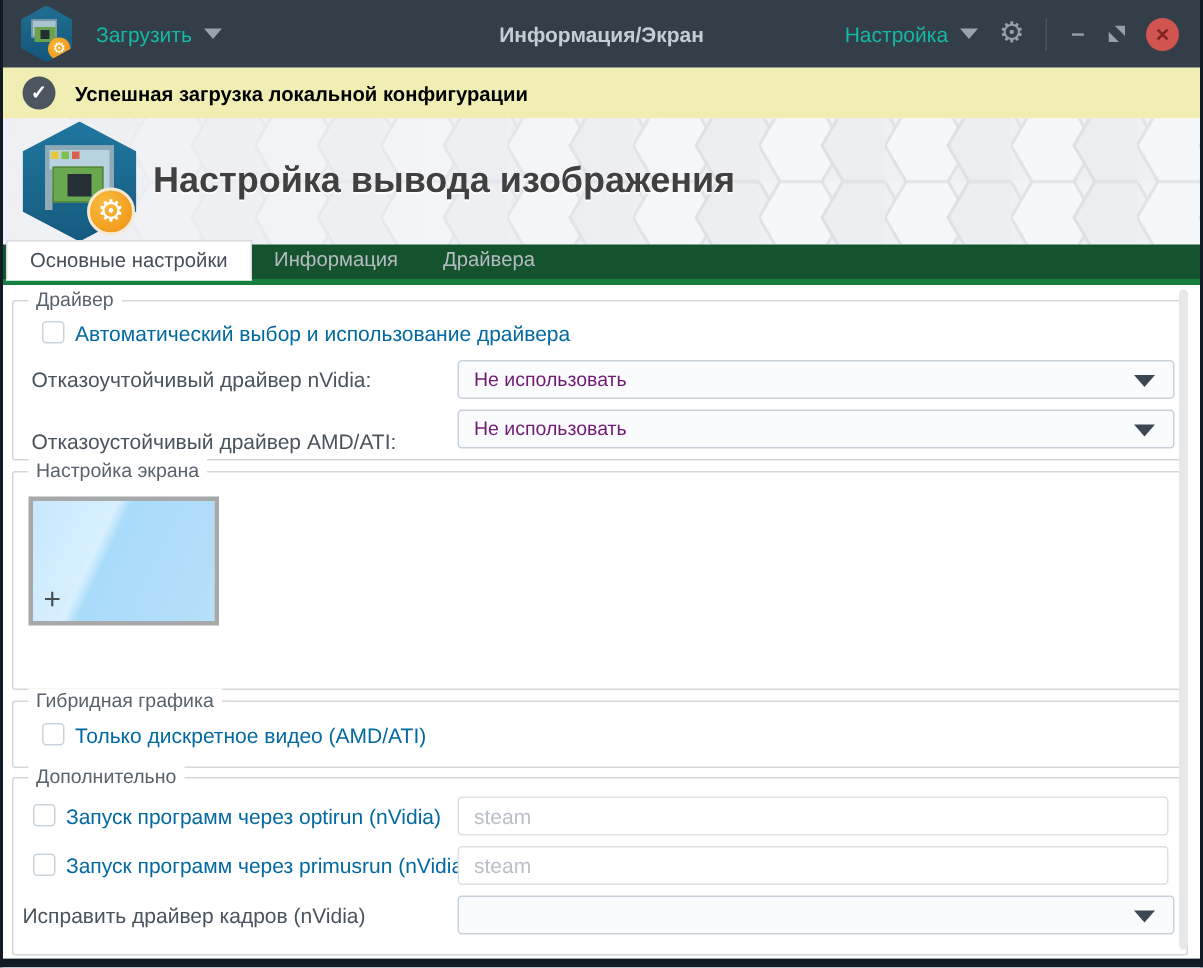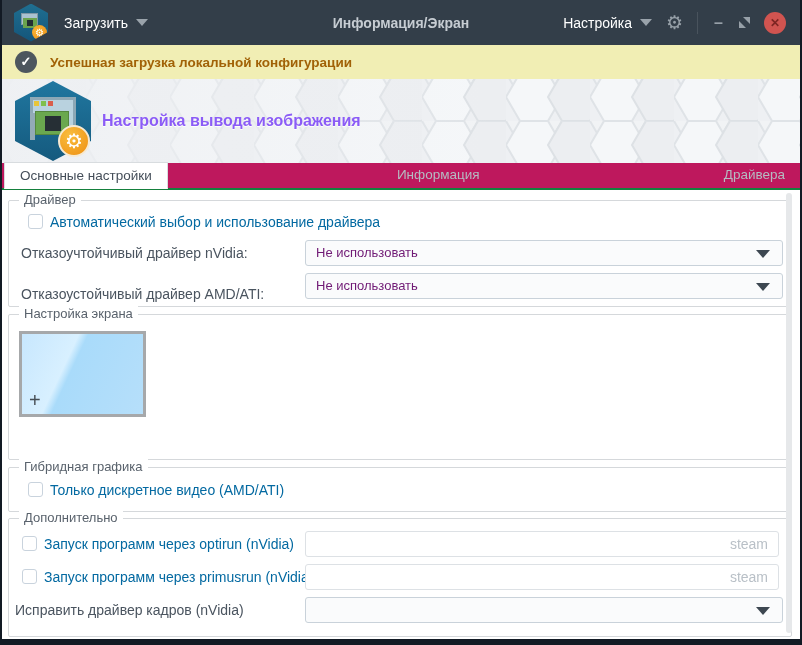--- a/index.html
+++ b/index.html
@@ -19,58 +19,58 @@
   .tb-left{ display:flex; align-items:center; gap:16px; padding-left:12px; }
   .hexicon{ position:relative; width:34px; height:38px;
     clip-path:polygon(50% 0,100% 25%,100% 75%,50% 100%,0 75%,0 25%);
     background:linear-gradient(180deg,#1f6f91,#14557a);
   }
   .hexicon .mon{ position:absolute; left:7px; top:9px; width:17px; height:12px; background:#a9c2d0; border:1px solid #7f98a6;}
   .hexicon .card{ position:absolute; left:9px; top:14px; width:14px; height:10px; background:#6aa34e;}
   .hexicon .chip{ position:absolute; left:13px; top:16px; width:6px; height:6px; background:#232e33;}
   .hexicon .gearbadge{ position:absolute; right:1px; bottom:2px; width:15px; height:15px; border-radius:50%;
     background:radial-gradient(circle at 35% 35%,#f8b637,#ec8c13); color:#fff; font-size:10px; line-height:15px; text-align:center;}
-  .tb-btn{ display:flex; align-items:center; gap:8px; font-size:14px; color:#ffffff; cursor:default;}
+  .tb-btn{ display:flex; align-items:center; gap:8px; font-size:14px; color:#14b8a6; cursor:default;}
   .caret{ width:0; height:0; border-left:6px solid transparent; border-right:6px solid transparent; border-top:7px solid #9aa3ab; }
   .tb-title{ position:absolute; left:0; right:0; text-align:center; font-weight:bold; font-size:14px; color:#c6ccd2; pointer-events:none;}
   .tb-right{ margin-left:auto; display:flex; align-items:center; gap:14px; padding-right:14px; position:relative; z-index:2;}
   .gear-icon{ font-size:19px; color:#97a0a8; line-height:1;}
   .tb-sep{ width:1px; height:22px; background:#49535d; }
   .win-min{ color:#97a0a8; font-size:16px; font-weight:bold; line-height:1; padding:0 2px;}
   .win-max svg{ display:block; }
   .win-close{ width:22px; height:22px; border-radius:50%; background:#d15450; color:#7e2522;
     font-size:12px; font-weight:bold; text-align:center; line-height:22px;}
 
   
   .notifbar{ height:34px; background:#f1eeb4; display:flex; align-items:center; gap:13px; padding-left:13px; }
   .check-circle{ width:22px; height:22px; border-radius:50%; background:#4d565e; color:#fff;
     font-size:13px; font-weight:bold; text-align:center; line-height:22px; flex:0 0 auto;}
-  .notif-text{ font-size:13.5px; font-weight:bold; color:#a16207; }
+  .notif-text{ font-size:13.5px; font-weight:bold; color:#000000; }
 
   
   .header{ position:relative; height:84px; background:#eef0f3; overflow:hidden; }
   .header svg.hexbg{ position:absolute; left:0; top:-6px; }
   .header .fade{ position:absolute; inset:0;
     background:linear-gradient(90deg, rgba(238,240,243,.95) 0%, rgba(238,240,243,.45) 30%, rgba(238,240,243,0) 62%);}
   .bighex{ position:absolute; left:13px; top:2px; width:76px; height:80px;
     clip-path:polygon(50% 0,100% 25%,100% 75%,50% 100%,0 75%,0 25%);
     background:linear-gradient(180deg,#2077a0,#155a7e); }
   .bighex .mon{ position:absolute; left:15px; top:16px; width:46px; height:33px; background:#b9d2df; border:3px solid #8da8b6;}
   .bighex .dot{ position:absolute; top:20px; width:5px; height:5px; }
   .bighex .card{ position:absolute; left:20px; top:30px; width:34px; height:24px; background:#6aa84f; border:1px solid #55883e;}
   .bighex .chip{ position:absolute; left:30px; top:35px; width:16px; height:15px; background:#262f35;}
   .bighex .bracket{ position:absolute; left:15px; top:32px; width:5px; height:27px; background:#93aab7;}
   .gearbadge-lg{ position:absolute; left:56px; top:46px; width:32px; height:32px; border-radius:50%;
     background:radial-gradient(circle at 35% 30%,#f9bd3e,#ee8f12); border:2px solid #f6e9d2;
     color:#fff; font-size:20px; line-height:29px; text-align:center; z-index:3;}
   .header-title{ position:absolute; left:100px; top:50%; transform:translateY(-50%);
-    font-size:16px; font-weight:bold; color:#8b5cf6; text-shadow:0 1px 0 rgba(255,255,255,.9); }
-
-  
-  .tabbar{ position:relative; height:27px; background:#be185d; border-bottom:2px solid #15803d; display:flex; align-items:flex-end;justify-content:space-between;}
+    font-size:24px; font-weight:bold; color:#404040; text-shadow:0 1px 0 rgba(255,255,255,.9); }
+
+  
+  .tabbar{ position:relative; height:27px; background:#14532d; border-bottom:4px solid #15803d; display:flex; align-items:flex-end;}
   .tab{ height:27px; display:flex; align-items:center; padding:0 15px; font-size:13.5px; color:#b5bbc2; }
   .tab.active{ margin-left:2px; background:#fff; border:1px solid #d8dcdf; border-bottom:1px solid #fff;
     margin-bottom:-1px; color:#454e59; }
 
   
   .content{ position:relative; height:449px; background:#fff; }
   .group{ position:absolute; left:6px; right:8px; border:1px solid #d5d8db; border-radius:2px; background:#fff;padding-left:48px;}
   .legend{ position:absolute; top:-9px; left:10px; background:#fff; padding:0 5px; font-size:13px; color:#59626c;}
   .g1{ top:10px; height:107px; }
   .g2{ top:124px; height:146px; }
@@ -79,21 +79,21 @@
 
   .cbrow{ position:absolute; display:flex; align-items:flex-start; gap:7px; font-size:14px; color:#0369a1;}
   .checkbox{ width:15px; height:15px; border:1px solid #c9d3dd; border-radius:3px; background:#fff; flex:0 0 auto;}
   .rowlabel{ position:absolute; font-size:14px; color:#4a545f; line-height:26px; }
 
   .select{ position:absolute; height:26px; background:#fafbfc; border:1px solid #c9d2da; border-radius:3px;
     font-size:13px; color:#701a75; line-height:24px; padding-left:10px; }
   .select .arrow{ position:absolute; right:12px; top:9px; width:0; height:0;
     border-left:7px solid transparent; border-right:7px solid transparent; border-top:8px solid #3d4751;}
   .txtinput{ position:absolute; height:26px; background:#fff; border:1px solid #dde1e5; border-radius:3px;
-    font-size:14px; color:#4b5560; padding:0 10px; outline:none; font-family:"Liberation Sans",sans-serif;text-align:right;}
+    font-size:14px; color:#4b5560; padding:0 10px; outline:none; font-family:"Liberation Sans",sans-serif;}
   .txtinput::placeholder{ color:#b9c0c7; }
 
   .screenbox{ position:absolute; left:10px; top:16px; width:127px; height:86px;
     border:3px solid #a6a8aa;
     background:linear-gradient(115deg,#c7e7fe 0%,#d8f0ff 36%,#a9dbfa 42%,#b6dffa 100%);}
   .screenbox .plus{ position:absolute; left:7px; bottom:2px; font-size:20px; color:#474e54; }
 
   .scroll-thumb{ position:absolute; right:8px; top:3px; width:6px; bottom:6px; border-radius:3px; background:#e6e8ea; }
 </style>
 </head>

